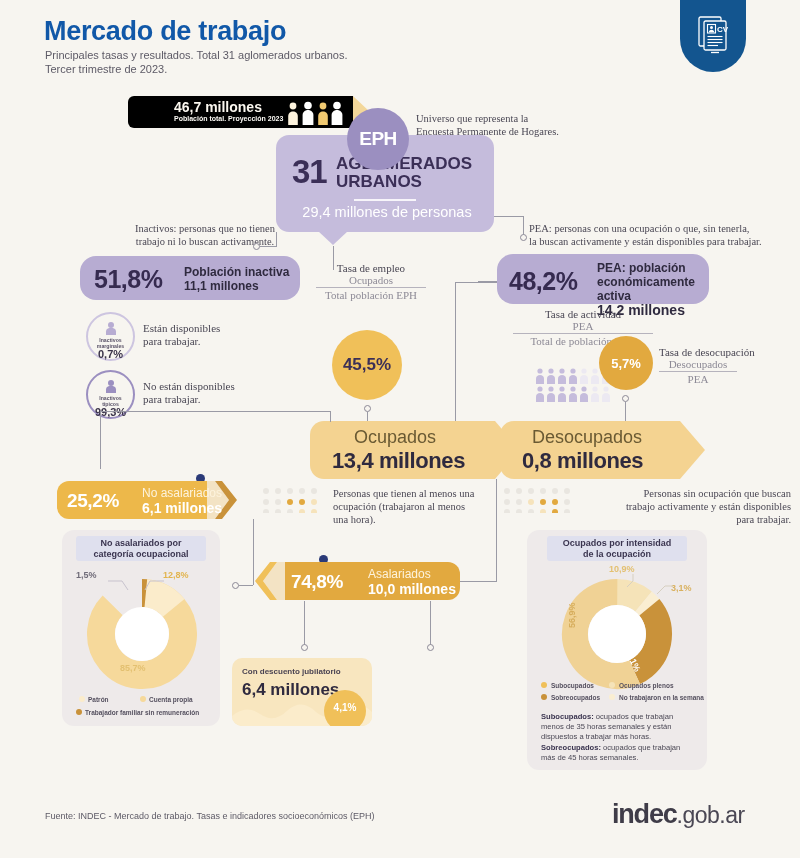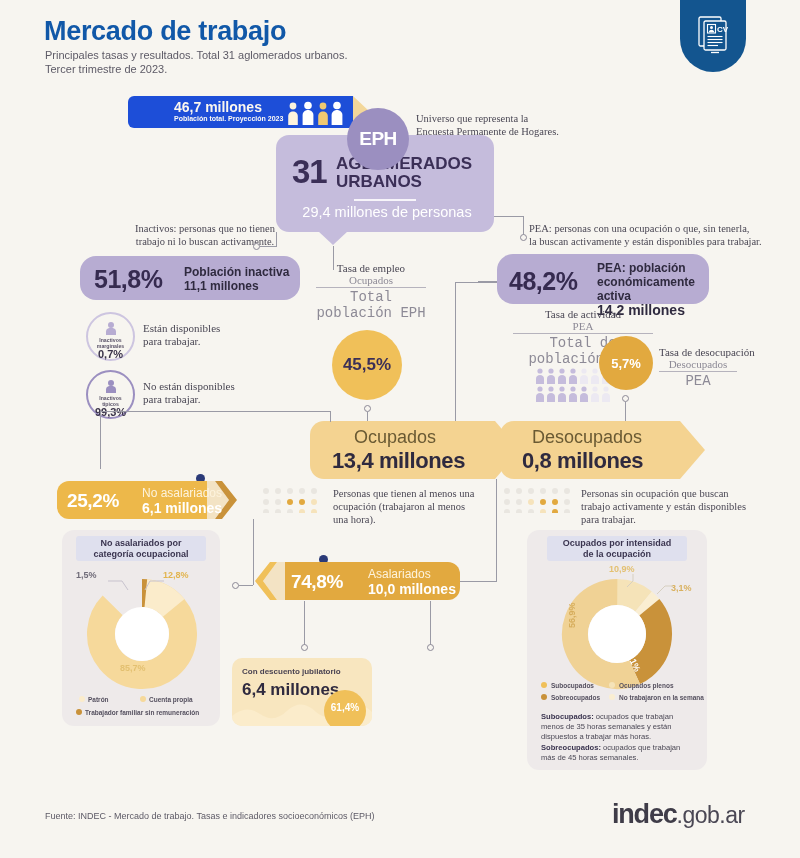--- a/index.html
+++ b/index.html
@@ -26,21 +26,21 @@
   .logo-shield {
     position: absolute; left: 680px; top: 0px; width: 66px; height: 72px;
     background: #13558f;
     border-radius: 0 0 33px 33px;
   }
   .logo-shield svg { position: absolute; left: 15px; top: 14px; }
 
   
   .pop-banner {
     position: absolute; left: 128px; top: 96px; width: 225px; height: 32px;
-    background: #1d4ed8; border-radius: 6px 0 0 6px;
+    background: #000000; border-radius: 6px 0 0 6px;
   }
   .pop-banner:after {
     content: ""; position: absolute; right: -17px; top: 0;
     border-top: 16px solid transparent; border-bottom: 16px solid transparent;
     border-left: 17px solid #f3d79a;
   }
   .pop-num {
     position: absolute; left: 46px; top: 3px;
     font-size: 14px; font-weight: bold; color: #fbf7ef;
   }
@@ -123,21 +123,21 @@
   .mini-txt {
     position: absolute; font-family: "Liberation Serif", serif;
     font-size: 11px; line-height: 13px; color: #4a4754;
   }
 
   
   .formula { position: absolute; text-align: center; }
   .formula .f-t { font-family:"Liberation Serif", serif; font-size: 11px; color: #4a4754; }
   .formula .f-n { font-family:"Liberation Serif", serif; font-size: 11px; color: #8d8a96; }
   .formula .f-bar { height: 1px; background: #b6b3bd; margin: 1px 0; }
-  .formula .f-d { font-family:Liberation Mono, monospace; font-size: 14px; color: #8d8a96; }
+  .formula .f-d { font-family:Liberation Serif, serif; font-size: 11px; color: #8d8a96; }
 
   
   .yc {
     position: absolute; border-radius: 50%;
     display: flex; align-items: center; justify-content: center;
     font-weight: bold;
   }
   .yc-empleo { left: 332px; top: 330px; width: 70px; height: 70px; background: #f0c059; color: #3b2f57; font-size: 17px; }
   .yc-desoc { left: 599px; top: 336px; width: 54px; height: 54px; background: #e2a93f; color: #ffffff; font-size: 13px; }
 
@@ -489,21 +489,21 @@
         <circle cx="40" cy="25" r="3"></circle>
     </g>
   </svg>
 
   <div class="desc" style="left:333px; top:487px; width:170px;">
     <div>Personas que tienen al menos una</div>
     <div>ocupación (trabajaron al menos</div>
     <div>una hora).</div>
   </div>
 
-  <div class="desc" style="left:581px; top:487px; width:210px;">
+  <div class="desc" style="left:581px; top:487px; width:210px;text-align:right;">
     <div>Personas sin ocupación que buscan</div>
     <div>trabajo activamente y están disponibles</div>
     <div>para trabajar.</div>
   </div>
 
   <div class="ln h" style="left:100px; top:411px; width:230px;"></div>
   <div class="ln v" style="left:100px; top:411px; height:58px;"></div>
   <div class="ln v" style="left:330px; top:411px; height:11px;"></div>
 
   <div class="ln v" style="left:496px; top:479px; height:102px;"></div>
@@ -574,21 +574,21 @@
   <div class="dotc" style="left:301px; top:644px;"></div>
   <div class="ln v" style="left:430px; top:601px; height:44px;"></div>
   <div class="dotc" style="left:427px; top:644px;"></div>
 
   <div class="mini-card" style="left:232px; top:658px;">
     <svg style="position:absolute; left:0; bottom:0;" width="140" height="26" viewBox="0 0 140 26">
       <path d="M0 26 L0 16 Q14 4 28 14 Q42 24 56 10 Q70 -2 84 12 Q98 24 112 9 Q126 -2 140 12 L140 26 Z" fill="#fbeccb"></path>
     </svg>
     <div class="mc-t">Con descuento jubilatorio</div>
     <div class="mc-n">6,4 millones</div>
-    <div class="mc-circ">61,4%</div>
+    <div class="mc-circ">4,1%</div>
   </div>
 
 
   <div class="panel" style="left:527px; top:530px; width:180px; height:240px;">
     <div class="panel-title-bg" style="left:20px; top:6px; width:140px; height:25px;"></div>
     <div class="panel-title">
       <div>Ocupados por intensidad</div>
       <div>de la ocupación</div>
     </div>
 

